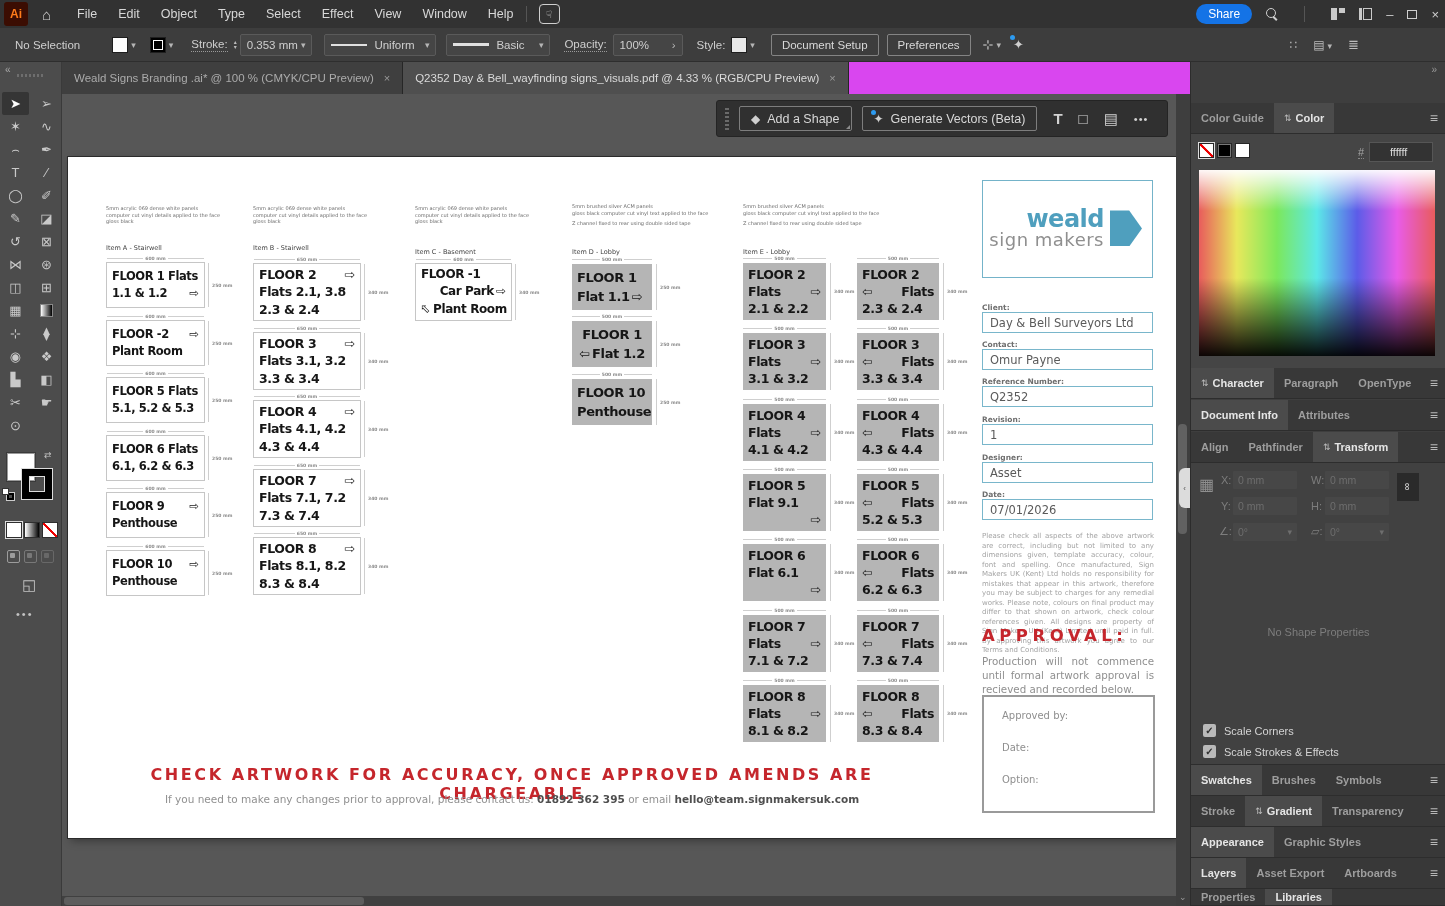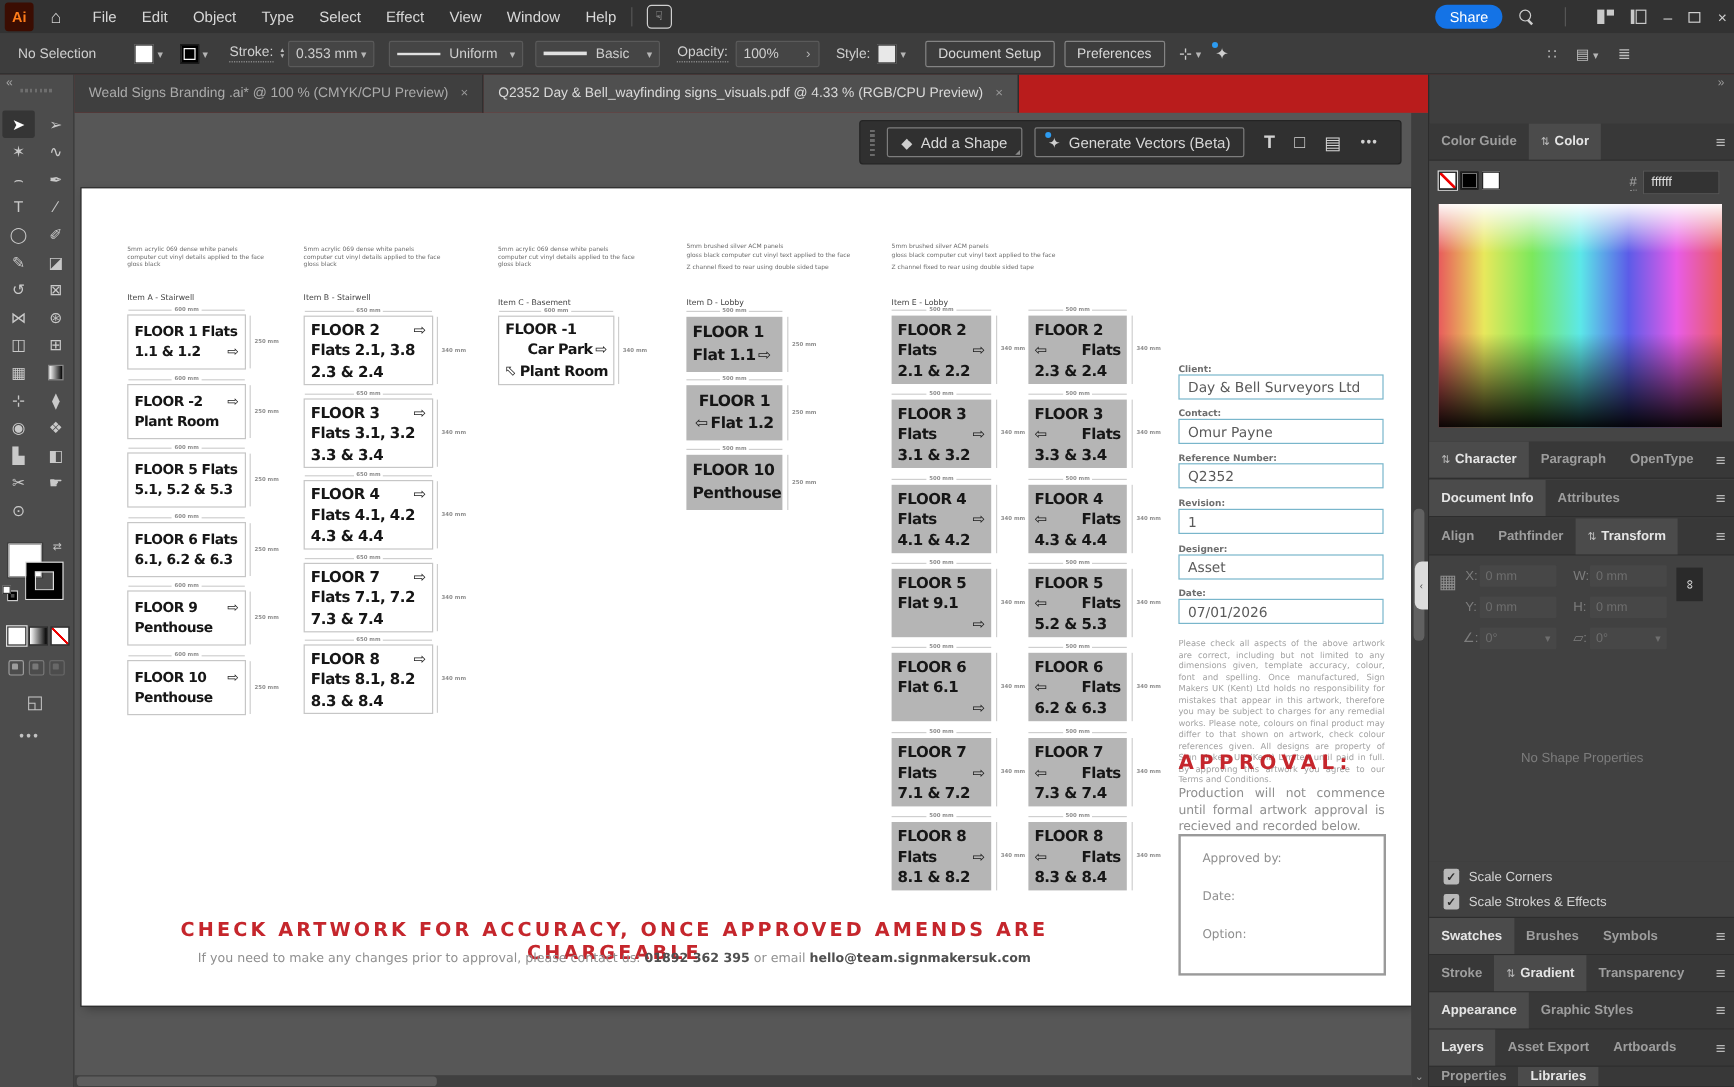--- a/index.html
+++ b/index.html
@@ -32,21 +32,21 @@
   .swatch.stroke-sw { background:#000; box-shadow:inset 0 0 0 2px #000, inset 0 0 0 3px #fff; }
   .caret { color:#b5b5b5; font-size:9px; margin-left:3px; }
   .stepper { display:flex; flex-direction:column; font-size:6px; color:#bbb; line-height:5px; margin:0 3px 0 6px; }
   .cb-box { background:#454545; border:1px solid #5a5a5a; height:22px; display:flex; align-items:center; padding:0 6px; border-radius:2px; }
   .wline { width:36px; height:2px; background:#e0e0e0; margin-right:7px; }
   .cb-btn { border:1px solid #848484; border-radius:2px; height:22px; display:flex; align-items:center; padding:0 10px; color:#d9d9d9; }
   .blue-dot-star { position:relative; font-size:13px; color:#cfcfcf; }
   .blue-dot-star::before { content:""; position:absolute; left:-3px; top:-2px; width:5px; height:5px; background:#2d9bf0; border-radius:50%; }
 
   
-  #tabbar { position:absolute; left:0; top:62px; width:1445px; height:32px; background:#b91c1c; display:flex; z-index:5; }
+  #tabbar { position:absolute; left:0; top:62px; width:1445px; height:32px; background:#d946ef; display:flex; z-index:5; }
   .doc-tab { display:flex; align-items:center; gap:10px; padding:0 12px; font-size:11.5px; border-right:1px solid #262626; color:#ababab; background:#3f3f3f; max-width:450px; white-space:nowrap; }
   .doc-tab.active { background:#4f4f4f; color:#dadada; }
   .doc-tab .x { color:#9a9a9a; font-size:11px; }
 
   
   #tooldock { position:absolute; left:0; top:62px; width:62px; height:844px; background:#4c4c4c; border-right:1px solid #3a3a3a; z-index:6; }
   .dock-collapse { position:absolute; left:5px; top:2px; color:#a8a8a8; font-size:10px; }
   .dock-grip { position:absolute; left:17px; top:12px; width:28px; height:3px; background:repeating-linear-gradient(90deg,#6e6e6e 0 2px,transparent 2px 4px); }
   #tools { position:absolute; left:0; top:30px; width:62px; display:grid; grid-template-columns:31px 31px; justify-items:center; }
   .tool { width:27px; height:23px; display:flex; align-items:center; justify-content:center; color:#c9c9c9; font-size:13px; border-radius:2px; }
@@ -139,21 +139,21 @@
   .ptab { display:flex; align-items:center; gap:4px; padding:0 10px; white-space:nowrap; }
   .ptab.active { background:#4b4b4b; color:#e5e5e5; }
   .cycle { font-size:9px; color:#bdbdbd; font-weight:normal; }
   .pmenu { margin-left:auto; align-self:center; margin-right:8px; color:#b9b9b9; font-size:14px; }
   #color-body { top:72px; height:234px; background:#454545; }
   .cchip { position:absolute; top:9px; width:15px; height:15px; border:1px solid #262626; }
   .cchip.none { background:linear-gradient(to top right,#fff 42%,#e00 46%,#e00 54%,#fff 58%); box-shadow:0 0 0 1px #ddd; }
   .cchip.black { background:#000; box-shadow:inset 0 0 0 1px #777; }
   .cchip.white { background:#fff; }
   .hex-lbl { position:absolute; top:12px; left:167px; color:#a5a5a5; font-size:11px; border-bottom:1px dotted #888; }
-  .hex-input { position:absolute; top:8px; left:178px; width:64px; height:20px; background:#333; border:1px solid #565656; color:#dcdcdc; font-size:11px; padding-left:6px; font-family:"Liberation Sans",sans-serif; }
+  .hex-input { position:absolute; top:8px; left:178px; width:64px; height:20px; background:#333; border:1px solid #565656; color:#dcdcdc; font-size:11px; padding-left:20px; font-family:"Liberation Sans",sans-serif; }
   #spectrum { position:absolute; top:36px; left:8px; width:236px; height:186px;
       background:linear-gradient(to bottom, rgba(255,255,255,.95), rgba(255,255,255,0) 22%, rgba(0,0,0,0) 58%, rgba(0,0,0,.95)),
                  linear-gradient(to right,#e85c5c,#e8e85c 16%,#7ce85c 33%,#5ce8e8 50%,#5c5ce8 67%,#e85ce8 84%,#e85c5c); }
   #transform-body { top:401px; height:82px; background:#414141; }
   .tf-lbl { position:absolute; font-size:11px; color:#7d7d7d; }
   .tf-field { position:absolute; width:64px; height:18px; background:#474747; color:#6e6e6e; font-size:10.5px; display:flex; align-items:center; padding:0 5px; border-radius:1px; }
   .tf-field .caret { margin-left:auto; color:#6e6e6e; }
   .refgrid { position:absolute; left:8px; top:12px; color:#8f8f8f; font-size:16px; }
   .chainbox { position:absolute; left:206px; top:10px; width:22px; height:28px; background:#2a2a2a; color:#e3e3e3; display:flex; align-items:center; justify-content:center; }
   .chainbox span { display:inline-block; transform:rotate(90deg); font-size:11px; }
@@ -370,20 +370,29 @@
     <div class="dmode" style="left:41px;opacity:.35"></div>
   </div>
   <div class="screen-ic">◱</div>
   <div class="dock-dots">•••</div>
 </div>
 
 <div id="pasteboard"></div>
 <div id="artboard"></div>
 <div id="artwork">
 
+  <div id="logo-box">
+    <div class="logo-inner">
+      <div class="logo-texts">
+        <div class="logo-weald">weald</div>
+        <div class="logo-sub">sign makers</div>
+      </div>
+      <div class="logo-arrow"></div>
+    </div>
+  </div>
   <div id="info-fields">
       <div class="fld-label" style="top: 146px;">Client:</div>
       <div class="fld-input" style="top: 155px;">Day &amp; Bell Surveyors Ltd</div>
       <div class="fld-label" style="top: 183px; text-align: right;">Contact:</div>
       <div class="fld-input" style="top: 192px;">Omur Payne</div>
       <div class="fld-label" style="top: 220px;">Reference Number:</div>
       <div class="fld-input" style="top: 229px;">Q2352</div>
       <div class="fld-label" style="top: 258px;">Revision:</div>
       <div class="fld-input" style="top: 267px;">1</div>
       <div class="fld-label" style="top: 296px;">Designer:</div>

